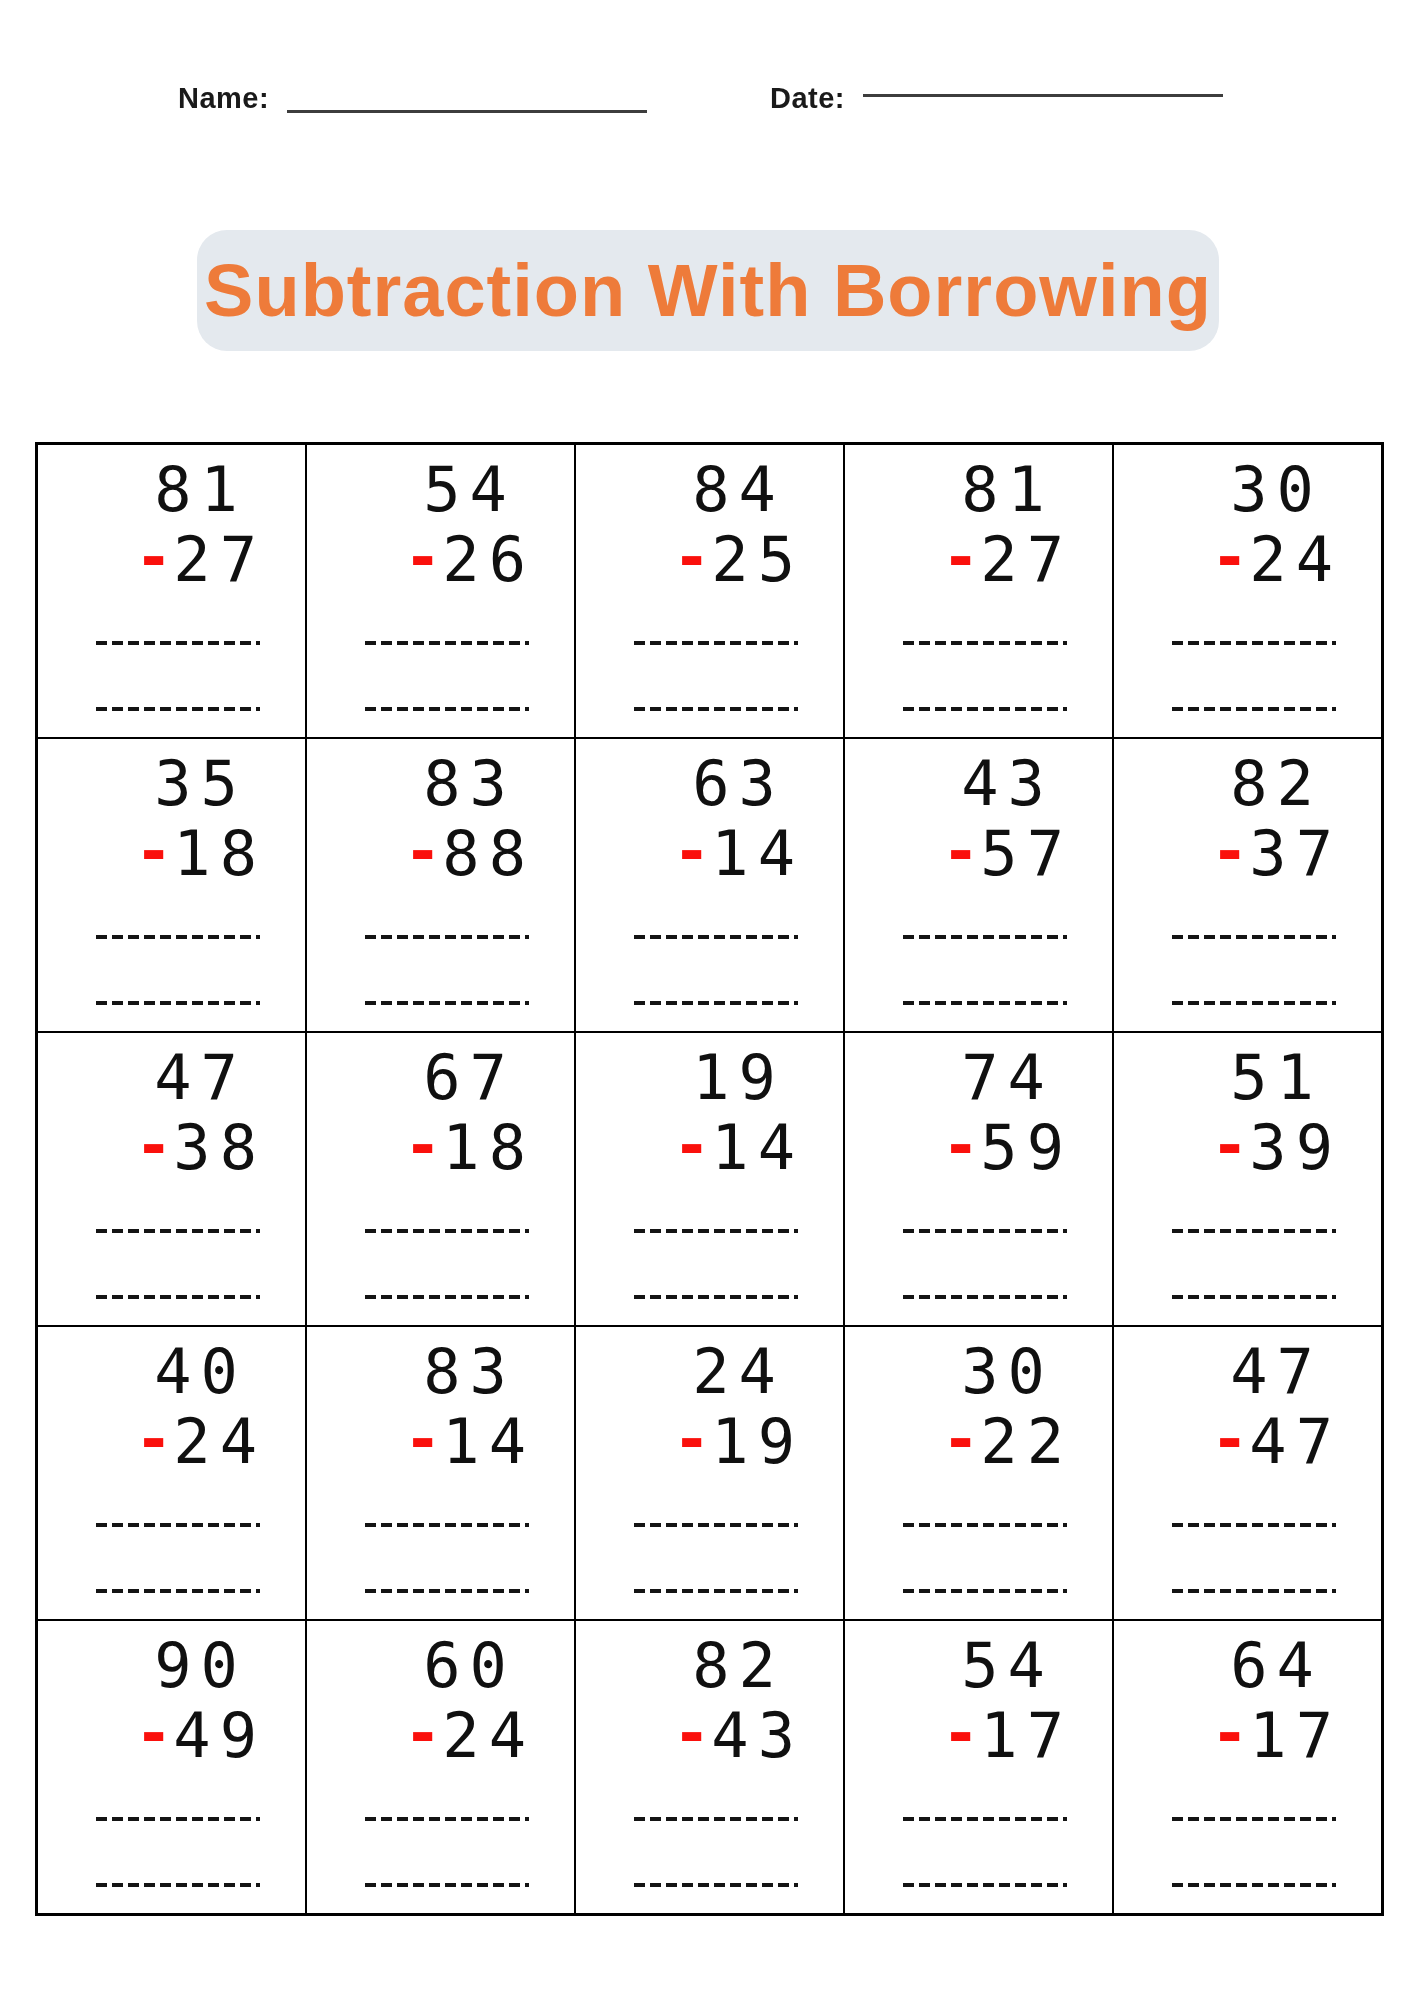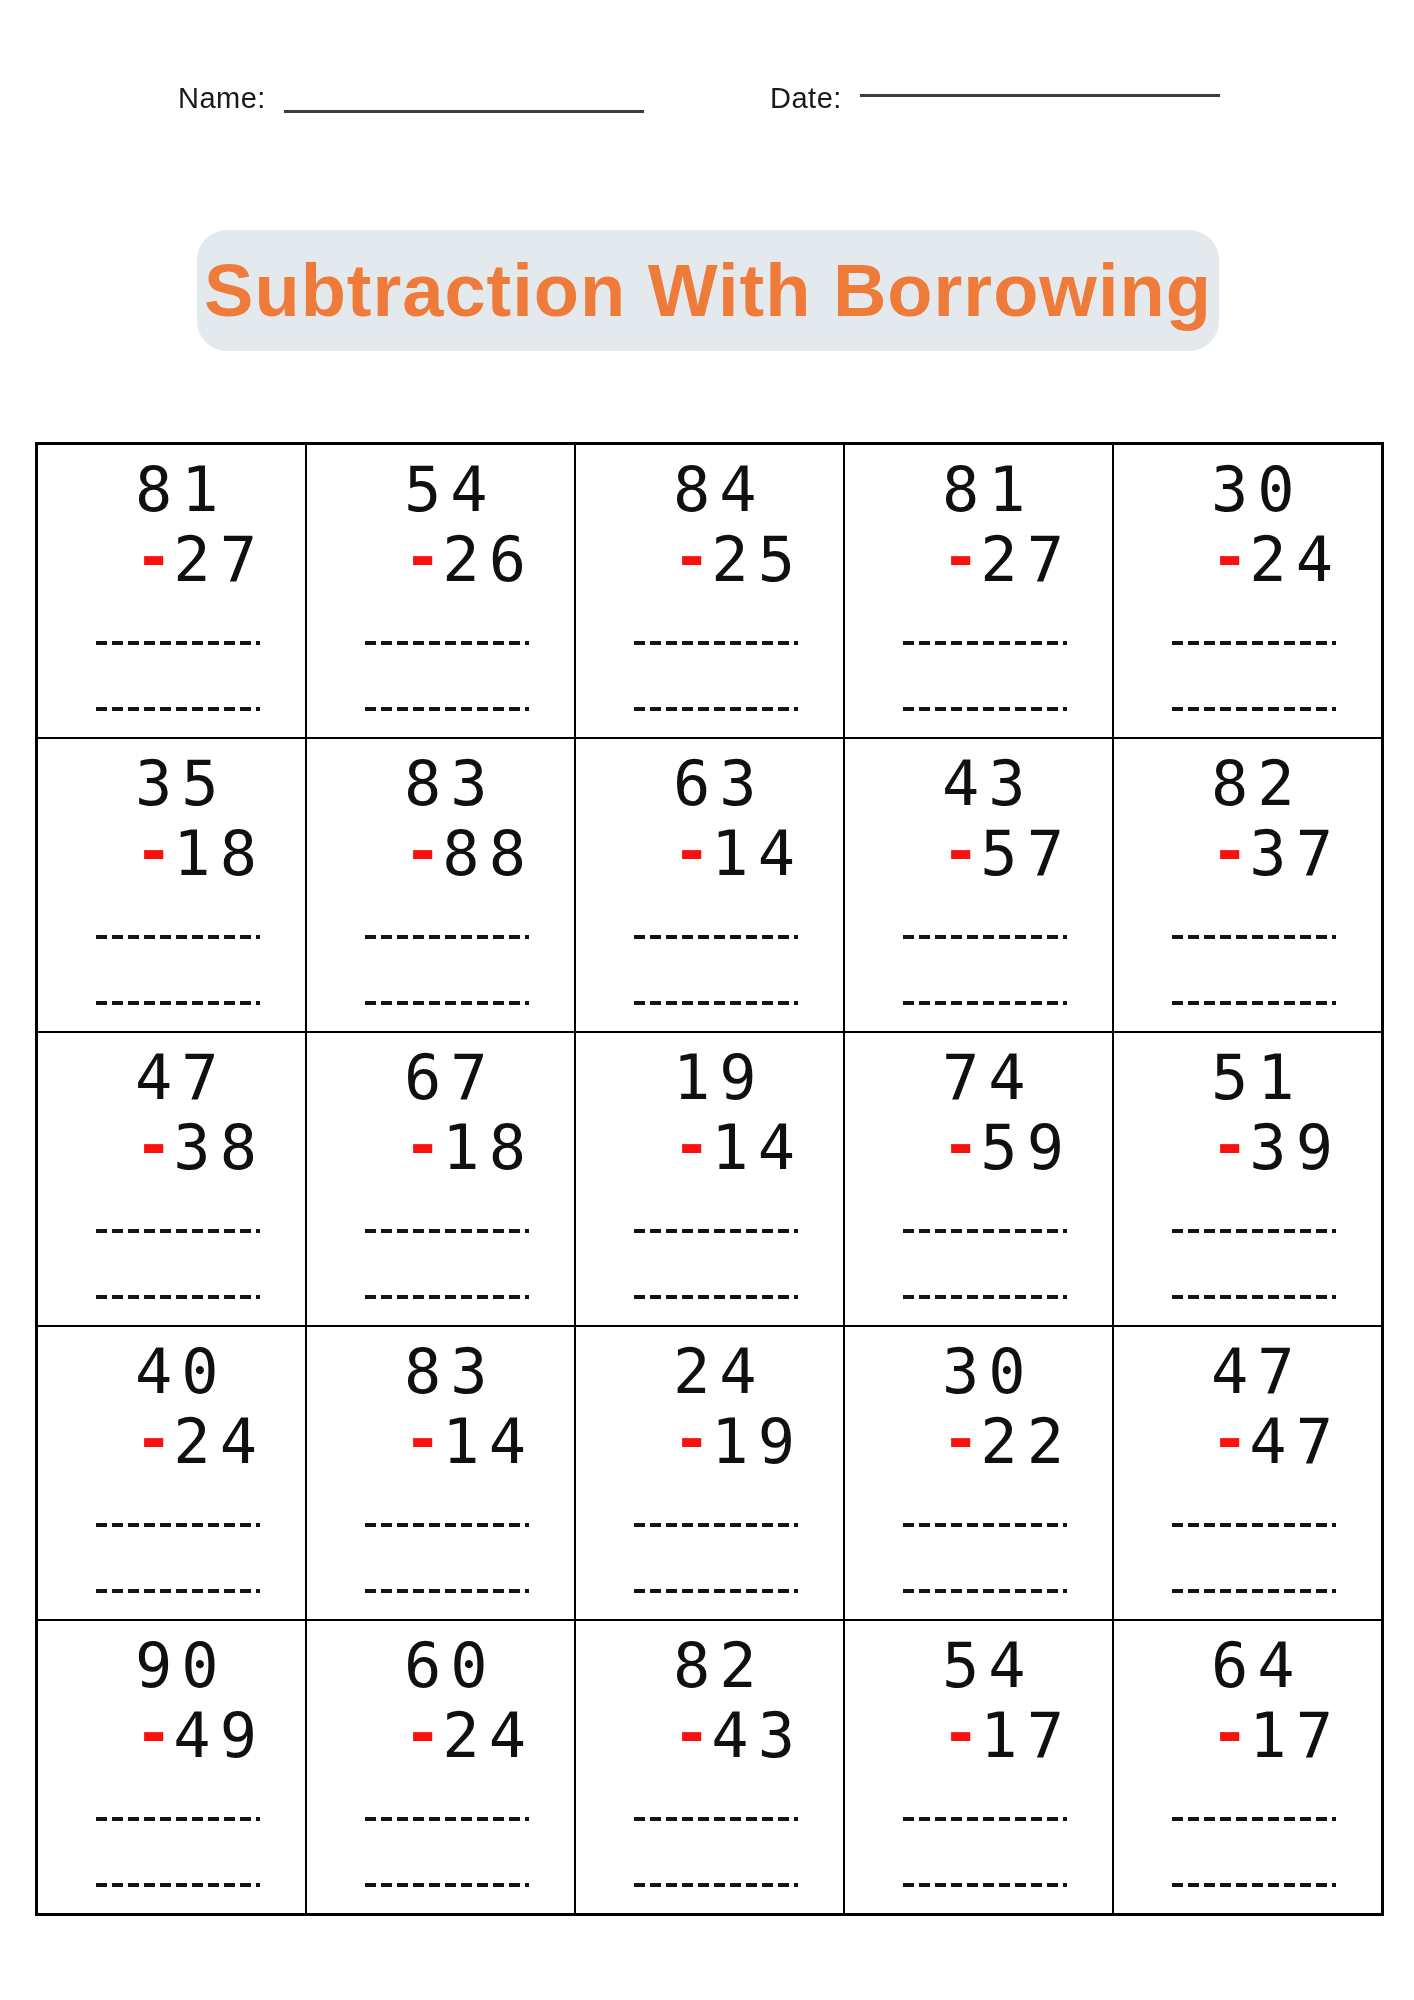--- a/index.html
+++ b/index.html
@@ -8,21 +8,21 @@
     position: relative;
     background: #ffffff;
     font-family: "Liberation Sans", sans-serif;
     color: var(--text, #111);
   }
 
   
   .hdr-field {
     position: absolute; top: 78px;
     display: flex; align-items: flex-end; gap: 18px;
-    font-size: 29px; letter-spacing: 0.5px; color: #1a1a1a;
+    font-size: 29px; letter-spacing: 0.5px; color: #1a1a1a; font-weight: bold;
   }
   .hdr-field.name { left: 178px; }
   .hdr-field.date { left: 770px; align-items: center; }
   .hdr-label { line-height: 40px; }
   .blank-line {
     display: inline-block; width: 360px; height: 0;
     border-bottom: 3px solid #3d3d3d;
     margin-bottom: 5px;
   }
 
@@ -55,21 +55,21 @@
     vertical-align: top;
     padding: 0;
   }
   .num-block {
     width: 122px;
     margin: 10px 48px 0 auto;
     font-family: "DejaVu Sans Mono", monospace;
     font-size: 62px; line-height: 70px;
     color: #101010;
   }
-  .top-num { text-align: left; letter-spacing: 9px; margin-right: -9px; }
+  .top-num { text-align: center; letter-spacing: 9px; margin-right: -9px; }
   .bottom-row { display: flex; justify-content: space-between; align-items: center; }
   .minus {
     color: var(--red, #fa100c);
     font-weight: bold;
     transform: translateY(-2px);
   }
   .bot-num { letter-spacing: 9px; margin-right: -9px; }
   .answer-line {
     width: 164px; height: 4px;
     margin: 0 auto;

